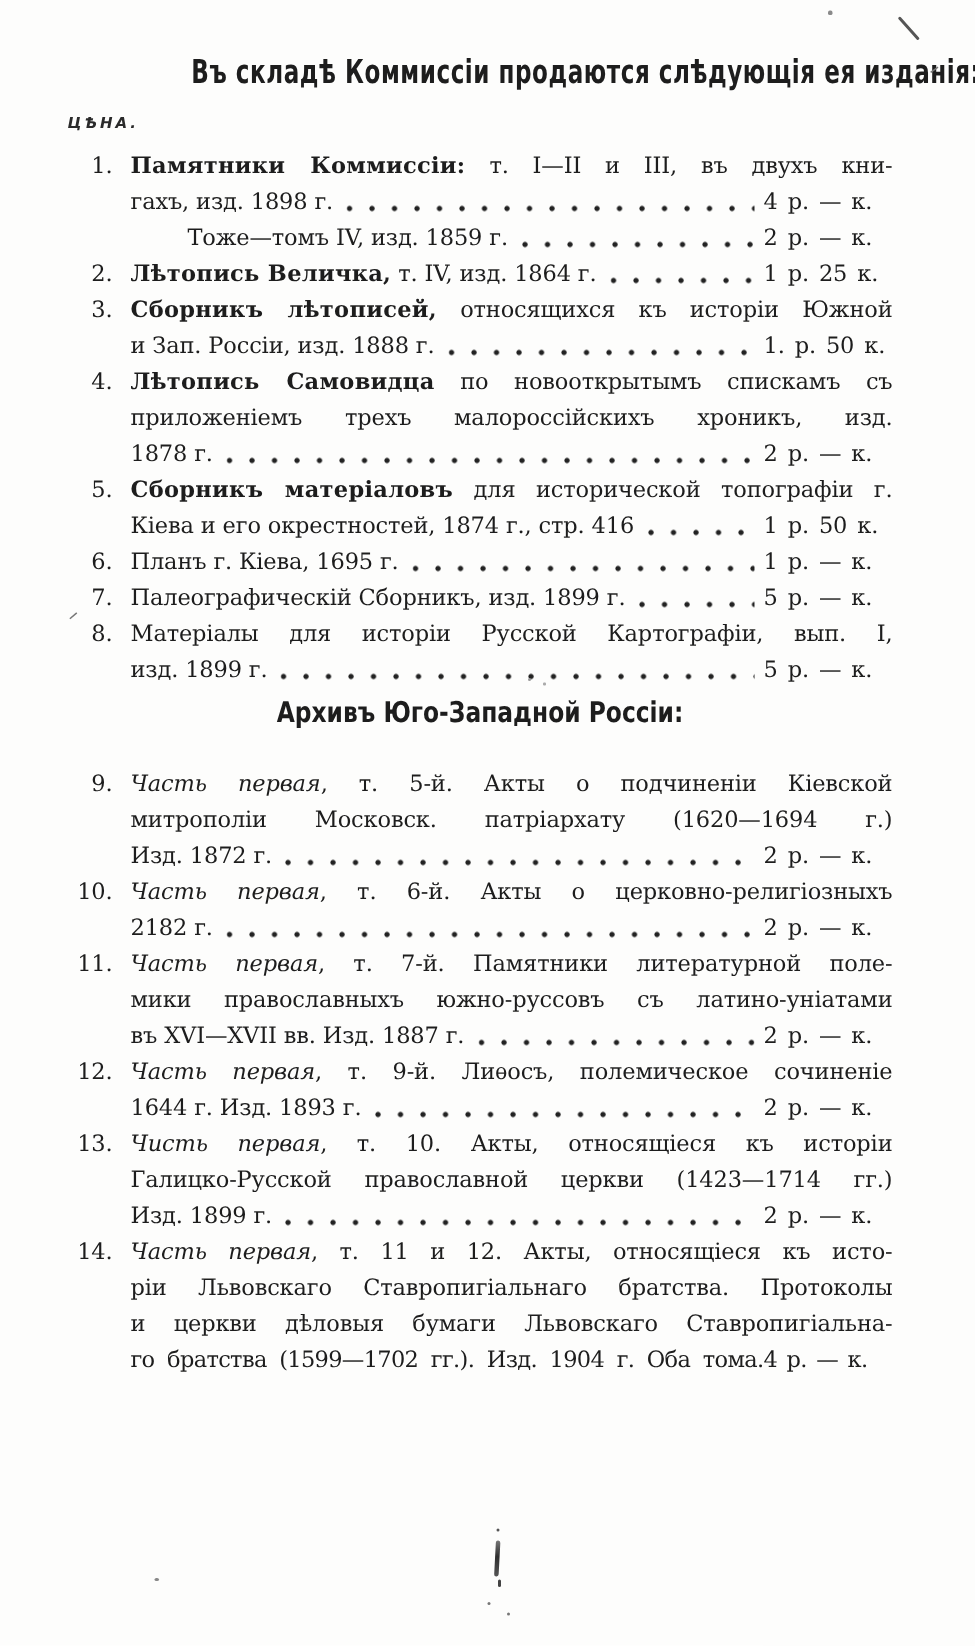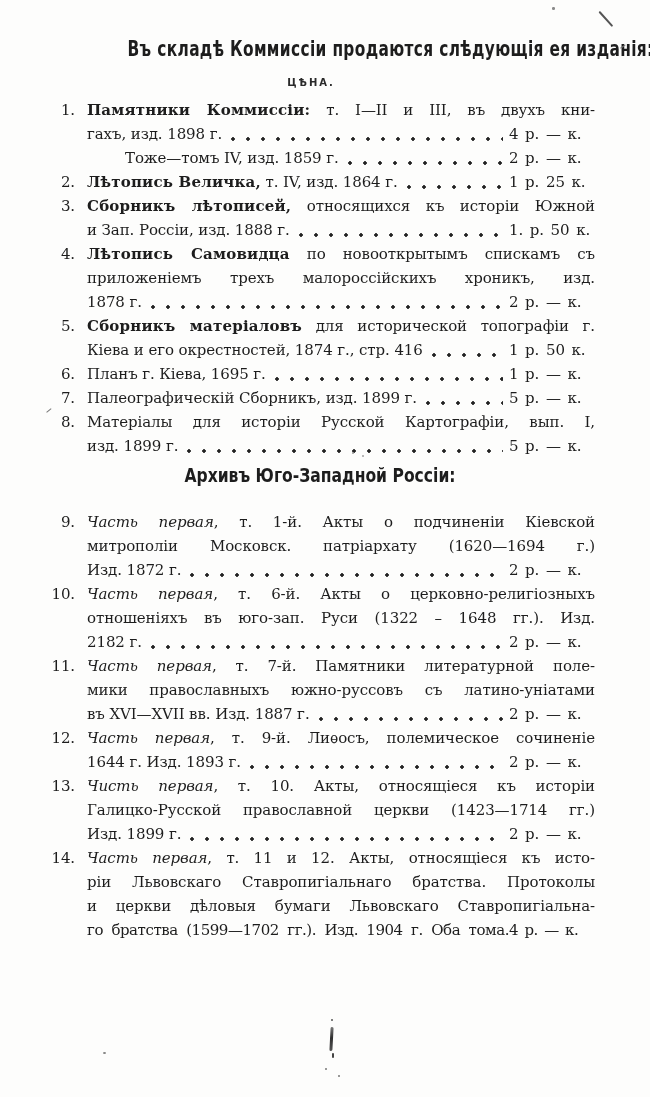--- a/index.html
+++ b/index.html
@@ -22,26 +22,27 @@
     font-family: "DejaVu Sans", "Liberation Sans", sans-serif;
     font-weight: bold;
     font-size: 22px; line-height: 30px;
     text-align: center; white-space: nowrap;
     transform: scaleX(0.70);
     letter-spacing: 0.5px;
   }
   .cena {
     margin-top: 12px;
     padding-right: 18px;
-    text-align: center;
+    text-align: left;
     font-family: "DejaVu Sans", "Liberation Sans", sans-serif;
     font-weight: bold;
     font-size: 10px; line-height: 14px;
     letter-spacing: 2px;
     color: #2a2a2a;
+    font-style: italic;
   }
   
   .section-heading {
     margin: 4px 0 0 0;
     font-family: "DejaVu Sans", "Liberation Sans", sans-serif;
     font-weight: bold;
     font-size: 19px; line-height: 26px;
     text-align: center; white-space: nowrap;
     transform: scaleX(0.82);
   }
@@ -188,34 +189,33 @@
         </div>
       </div>
     </div>
 
   <h2 class="section-heading">Архивъ Юго-Западной Россіи:</h2>
 
   <div class="list archive" id="archive-list">
       <div class="item">
         <span class="num">9.</span>
         <div class="content">
-          <div class="line just"><span class="txt"><i>Часть первая</i><span>, т. 1-й. Акты о подчиненіи Кіевской</span></span></div>
+          <div class="line just"><span class="txt"><i>Часть первая</i><span>, т. 5-й. Акты о подчиненіи Кіевской</span></span></div>
           <div class="line just"><span class="txt"><span>митрополіи Московск. патріархату (1620—1694 г.)</span></span></div>
           <div class="line priced">
             <span class="txt"><span>Изд. 1872 г.</span></span>
             <span class="leader"></span>
             <span class="price">2 р. — к.</span>
           </div>
         </div>
       </div>
       <div class="item">
         <span class="num">10.</span>
         <div class="content">
           <div class="line just"><span class="txt"><i>Часть первая</i><span>, т. 6-й. Акты о церковно-религіозныхъ</span></span></div>
-          <div class="line just"><span class="txt"><span>отношеніяхъ въ юго-зап. Руси (1322 – 1648 гг.). Изд.</span></span></div>
           <div class="line priced">
             <span class="txt"><span>2182 г.</span></span>
             <span class="leader"></span>
             <span class="price">2 р. — к.</span>
           </div>
         </div>
       </div>
       <div class="item">
         <span class="num">11.</span>
         <div class="content">

